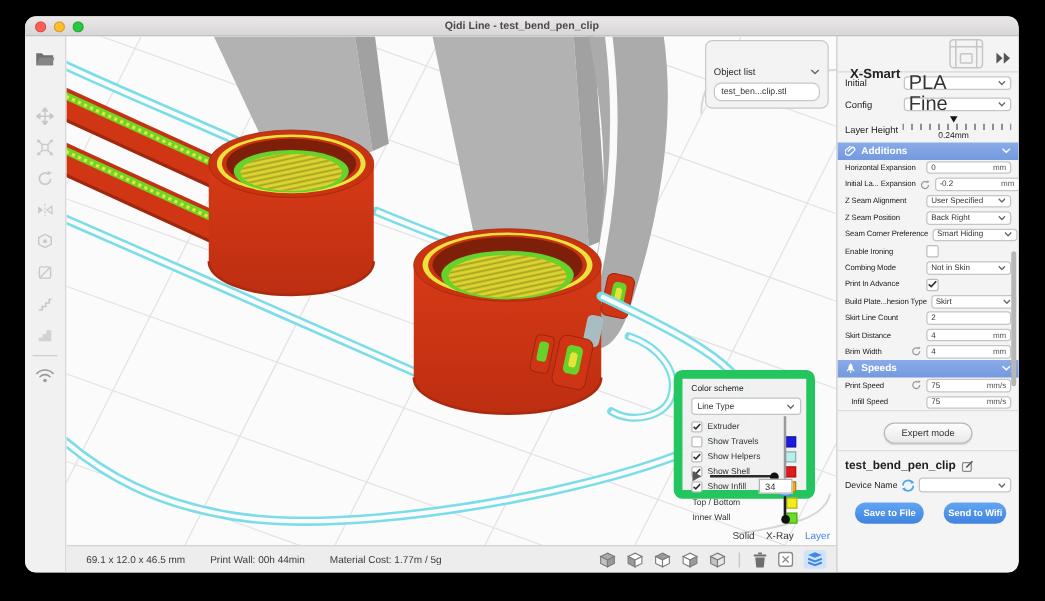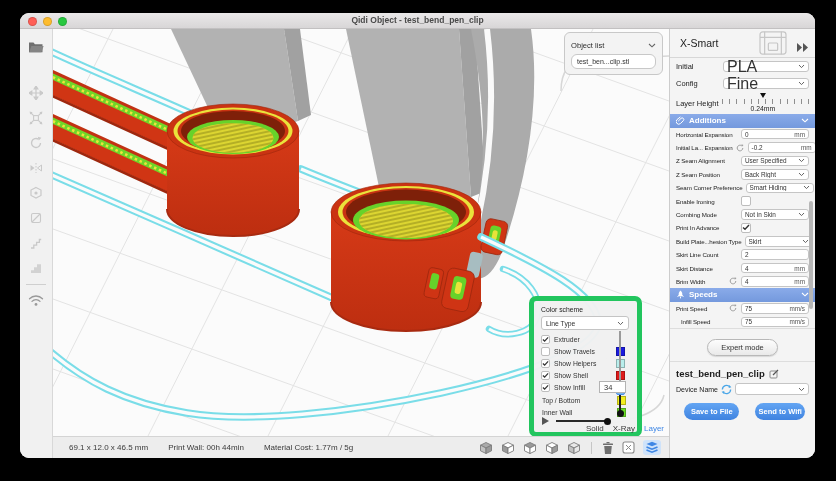--- a/index.html
+++ b/index.html
@@ -18,26 +18,26 @@
   .toolbar{position:absolute;left:0;top:16px;bottom:0;width:32px;background:#f1f1f1;
            border-right:1px solid #d8d8d8;z-index:30}
   .tbtn{position:absolute;left:50%;transform:translateX(-50%);width:20px;height:18px;
         display:flex;align-items:center;justify-content:center}
   .tb-div{position:absolute;left:6px;right:6px;height:1px;background:#cfcfcf}
   
   .viewport{position:absolute;left:33px;top:16px;width:616px;bottom:0;background:#fbfbfb;overflow:hidden}
   .scene{position:absolute;left:0;top:0}
   
   .objlist{position:absolute;left:511px;top:3px;width:99px;background:rgba(243,243,243,.96);
-           border:1px solid #c8c8c8;border-radius:6px;padding:8px 6px 5px;box-sizing:border-box;z-index:6}
+           border:1px solid #c8c8c8;border-radius:6px;padding:20px 6px 5px;box-sizing:border-box;z-index:6}
   .objlist-h{display:flex;align-items:center;justify-content:space-between;font-size:7.6px;color:#2c2c2c}
   .objfile{margin-top:4px;background:#fff;border:1px solid #c8c8c8;border-radius:6px;
            font-size:7px;color:#333;padding:3px 5px;white-space:nowrap;overflow:hidden}
-  .cspanel{position:absolute;left:476px;top:267px;width:113px;height:141px;
-           background:rgba(241,241,241,.97);border:5px solid #22c55e;border-radius:7px;
+  .cspanel{position:absolute;left:486px;top:267px;width:113px;height:103px;
+           background:rgba(241,241,241,.97);border:7px solid #22c55e;border-radius:7px;
            padding:5px 7px;box-sizing:border-box;z-index:6;font-size:6.8px}
   .cs-title{color:#222;margin-bottom:3px}
   .cs-mode{display:flex;align-items:center;justify-content:space-between;background:#fff;
            border:1px solid #c4c4c4;border-radius:3px;height:12px;padding:0 4px;width:78px}
   .csrow{display:flex;align-items:center;height:12.2px;gap:4px;width:84px}
   .csrow .lbl{flex:1;white-space:nowrap}
   .swatch{width:7px;height:7px;border:0.5px solid rgba(0,0,0,.25)}
   .cb{width:9px;height:9px;background:#fff;border:1px solid #bdbdbd;border-radius:2px;
       display:flex;align-items:center;justify-content:center;flex:none;box-sizing:border-box}
   
@@ -58,21 +58,21 @@
   .statusbar{position:absolute;left:0;right:0;bottom:0;height:22px;background:#ededed;
              border-top:1px solid #d4d4d4;display:flex;align-items:center;font-size:8px;color:#3a3a3a;
              padding:0 8px 0 16px;gap:20px;z-index:6;box-sizing:border-box}
   .viewicons{margin-left:auto;display:flex;align-items:center;gap:8px}
   .vi-div{width:1px;height:12px;background:#c6c6c6;margin:0 2px}
   .vi-layer{background:#cfe3fa;border-radius:3px;padding:1px 2px;display:flex}
   
   .rpanel{position:absolute;right:0;top:16px;bottom:0;width:146px;background:#f4f4f4;
           border-left:1px solid #cdcdcd;z-index:30;box-sizing:border-box;overflow:hidden}
   .rp-head{height:28px;border-bottom:1px solid #d7d7d7;position:relative}
-  .rp-title{position:absolute;left:10px;top:8px;font-size:10.5px;font-weight:normal;color:#222}
+  .rp-title{position:absolute;left:10px;top:24px;font-size:10.5px;font-weight:bold;color:#222}
   .rp-printer{position:absolute;right:26px;top:1px}
   .rp-collapse{position:absolute;right:6px;top:9px}
   .brow{display:flex;align-items:center;height:17px;padding:0 6px}
   .brow .lbl{font-size:7.5px;color:#222;flex:1}
   .brow .ctrl{width:86px;flex:none;display:flex}
   .select,.inputbox{display:flex;align-items:center;background:#fff;border:1px solid #c5c5c5;
                     border-radius:3px;height:11px;padding:0 3px;width:100%;box-sizing:border-box;gap:2px}
   .select .val{flex:1;white-space:nowrap;overflow:hidden;font-size:inherit}
   .inputbox .unit{margin-left:auto;color:#555}
   .sliderrow{display:flex;align-items:center;height:22px;padding:0 6px}
@@ -113,21 +113,21 @@
 <body>
 
 <div class="window">
 
   <div class="titlebar">
     <div class="lights">
       <span class="light" style="background:#ff5f57"></span>
       <span class="light" style="background:#febc2e"></span>
       <span class="light" style="background:#28c840"></span>
     </div>
-    <div class="title">Qidi Object - test_bend_pen_clip</div>
+    <div class="title">Qidi Line - test_bend_pen_clip</div>
   </div>
 
   <div class="toolbar">
     <span class="tbtn" style="top:8px">
       <svg width="16" height="13" viewBox="0 0 16 13">
           <path d="M1,2.5 h4.5 l1.4,1.7 H14.5 v8 H1 Z" fill="#6f6f6f"></path>
           <path d="M1.2,12.2 L3.4,6 H15.6 L13.4,12.2 Z" fill="#858585"></path>
         </svg>
     </span>
     <span class="tbtn" style="top:55px">

